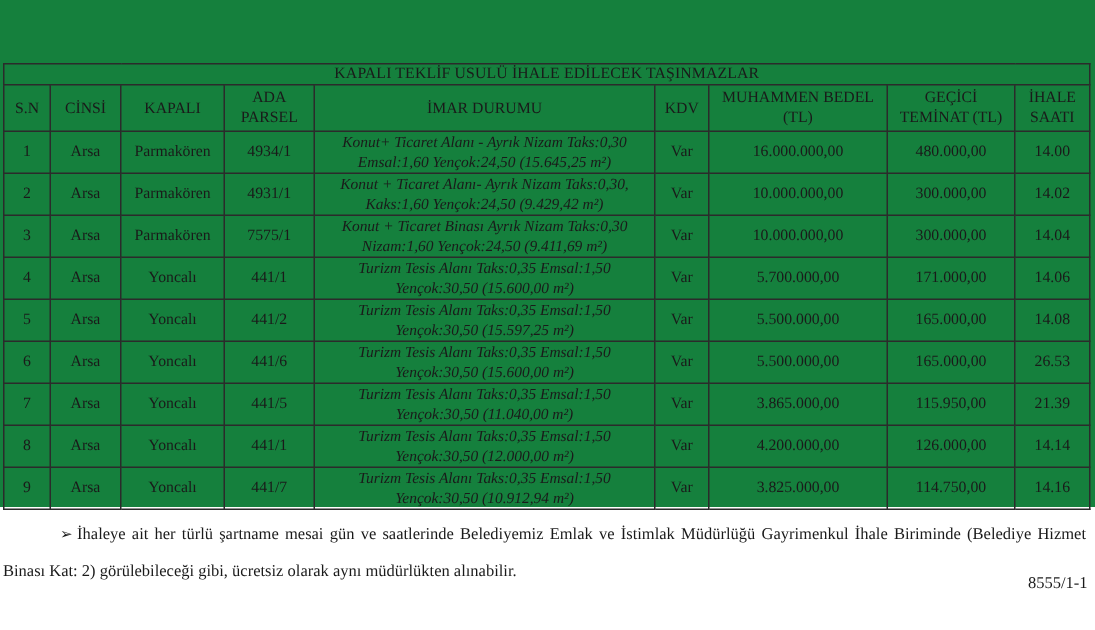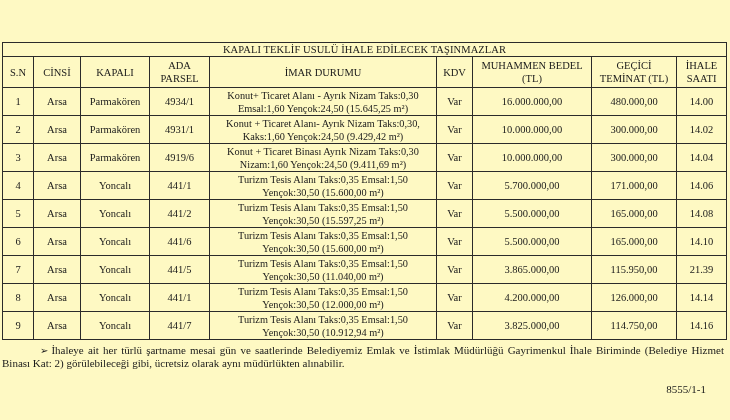--- a/index.html
+++ b/index.html
@@ -11,22 +11,22 @@
       width: 730px;
       height: 420px;
       position: relative;
       overflow: hidden;
       font-family: "Liberation Serif", "DejaVu Serif", serif;
       color: #1a1a1a;
     }
     .page {
       position: absolute;
       left: 0; top: 0;
-      width: 730px; height: 420px;
-      background: #fef9c3;
+      width: 730px; height: 338px;
+      background: #15803d;
     }
     table.listing {
       position: absolute;
       left: 2px;
       top: 42px;
       width: 724px;
       border-collapse: collapse;
       table-layout: fixed;
       font-size: 10.5px;
     }
@@ -48,47 +48,48 @@
     }
     tr.head-row th {
       height: 30px;
     }
     tr.data-row td {
       height: 27px;
     }
     td.imar {
       font-size: 10.3px;
       line-height: 13px;
+      font-style: italic;
     }
     .imar-line {
       display: block;
       white-space: nowrap;
     }
     .note {
       position: absolute;
       left: 2px;
       top: 344px;
       width: 722px;
       font-size: 11px;
-      line-height: 12px;
+      line-height: 24px;
       text-align: justify;
       text-align-last: left;
     }
     .note .indent {
       display: inline-block;
       width: 38px;
     }
     .arrow-icon {
       display: inline-block;
       font-size: 10px;
       margin-right: 3px;
     }
     .ref {
       position: absolute;
-      right: 24px;
+      right: 5px;
       top: 383px;
       font-size: 11px;
     }
   </style>
 </head>
 <body>
 
 <div class="page">
 
   <table class="listing">
@@ -158,21 +159,21 @@
       <td>Var</td>
       <td>10.000.000,00</td>
       <td>300.000,00</td>
       <td>14.02</td>
     </tr>
 
     <tr class="data-row">
       <td>3</td>
       <td>Arsa</td>
       <td>Parmakören</td>
-      <td>4919/6</td>
+      <td>7575/1</td>
       <td class="imar">
         <span class="imar-line">Konut + Ticaret Binası Ayrık Nizam Taks:0,30</span>
         <span class="imar-line">Nizam:1,60 Yençok:24,50 (9.411,69 m²)</span>
       </td>
       <td>Var</td>
       <td>10.000.000,00</td>
       <td>300.000,00</td>
       <td>14.04</td>
     </tr>
 
@@ -211,21 +212,21 @@
       <td>Arsa</td>
       <td>Yoncalı</td>
       <td>441/6</td>
       <td class="imar">
         <span class="imar-line">Turizm Tesis Alanı Taks:0,35 Emsal:1,50</span>
         <span class="imar-line">Yençok:30,50 (15.600,00 m²)</span>
       </td>
       <td>Var</td>
       <td>5.500.000,00</td>
       <td>165.000,00</td>
-      <td>14.10</td>
+      <td>26.53</td>
     </tr>
 
     <tr class="data-row">
       <td>7</td>
       <td>Arsa</td>
       <td>Yoncalı</td>
       <td>441/5</td>
       <td class="imar">
         <span class="imar-line">Turizm Tesis Alanı Taks:0,35 Emsal:1,50</span>
         <span class="imar-line">Yençok:30,50 (11.040,00 m²)</span>

